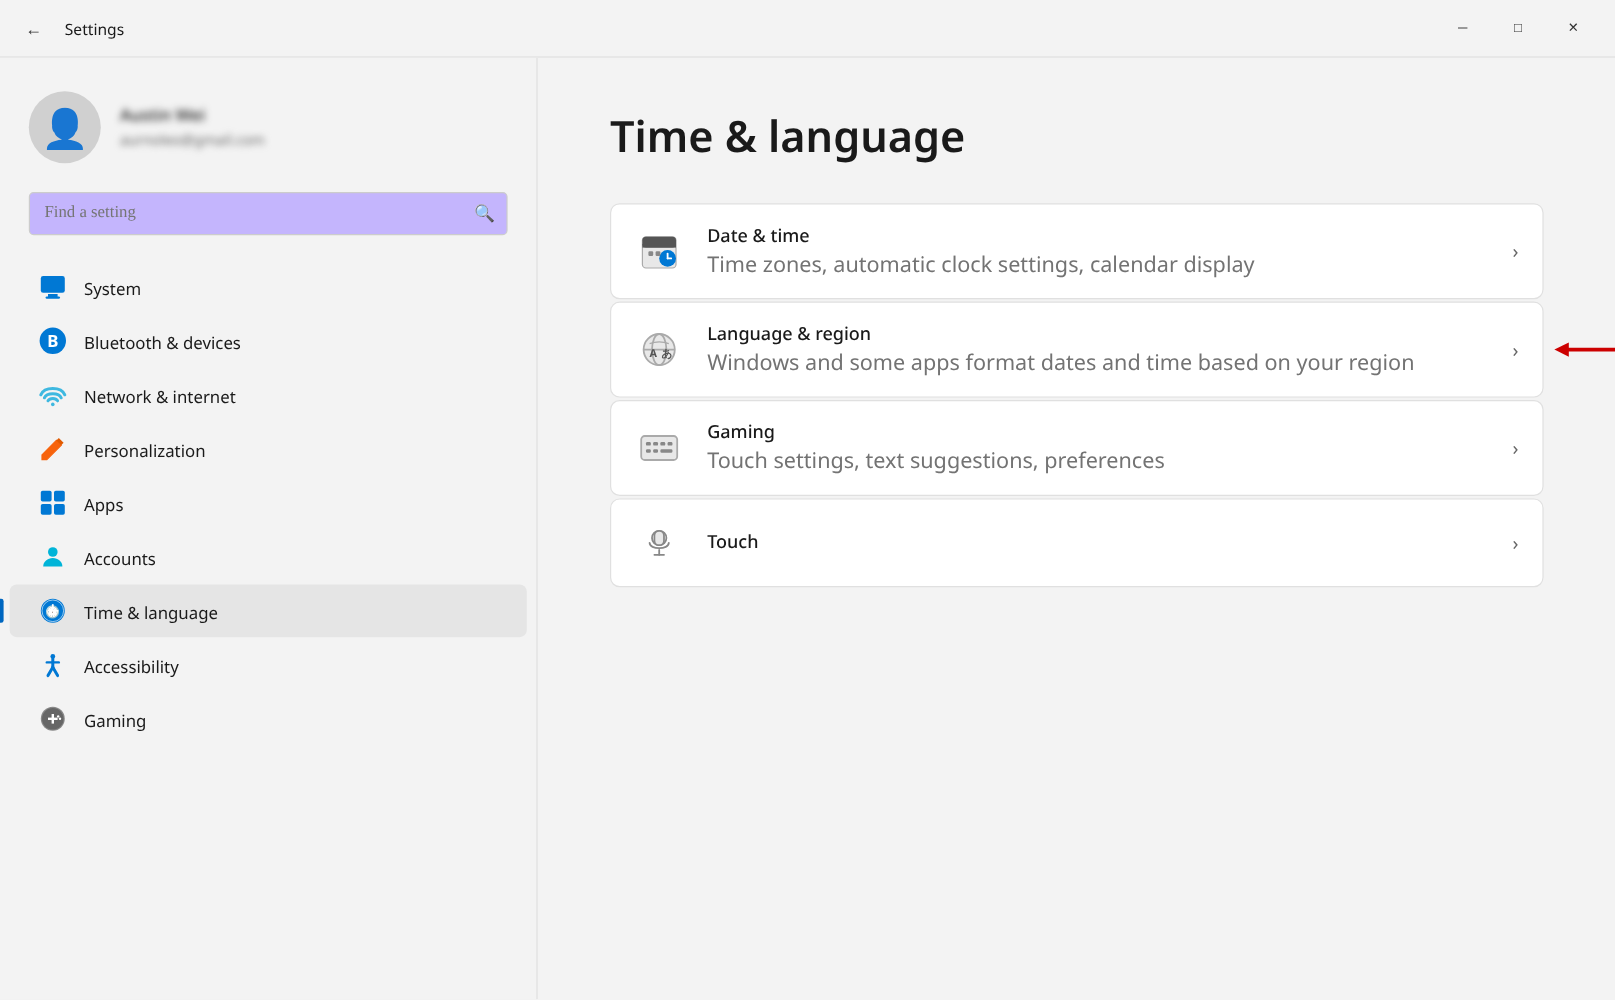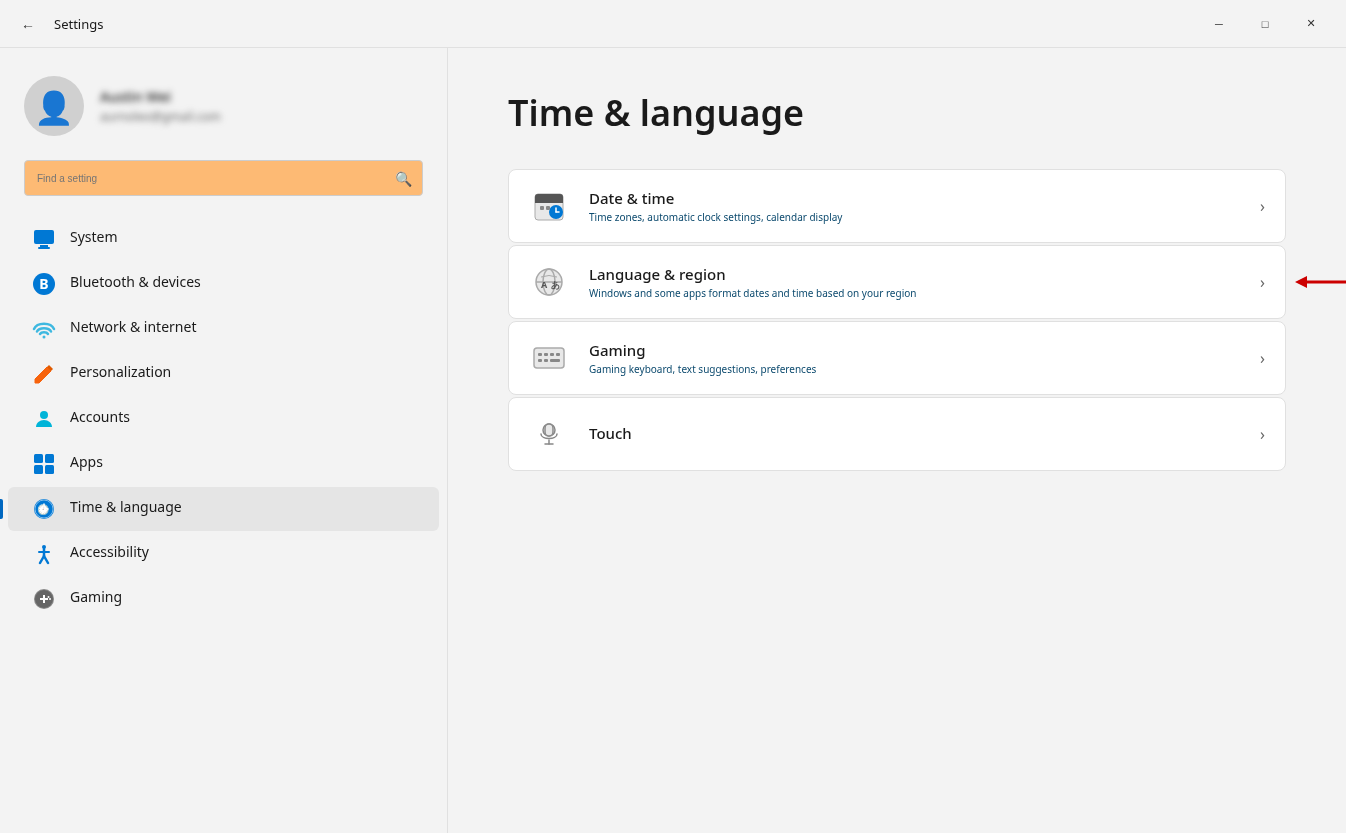--- a/index.html
+++ b/index.html
@@ -123,38 +123,39 @@
     .search-box {
       margin: 0 24px 20px 24px;
       position: relative;
     }
     .search-input {
       width: 100%;
       height: 36px;
       border: 1px solid #ccc;
       border-radius: 4px;
       padding: 0 36px 0 12px;
-      font-size: 10px;
-      background: #fdba74;
+      font-size: 14px;
+      background: #c4b5fd;
       outline: none;
       color: #666;
+      font-family: Liberation Serif, serif;
     }
     .search-icon-wrap {
       position: absolute;
       right: 10px;
       top: 50%;
       transform: translateY(-50%);
       color: #666;
       font-size: 14px;
       pointer-events: none;
     }
 
     .nav-item {
       display: flex;
-      align-items: flex-start;
+      align-items: flex-end;
       gap: 14px;
       padding: 10px 24px;
       cursor: pointer;
       border-radius: 6px;
       margin: 1px 8px;
       position: relative;
     }
     .nav-item.active {
       background: #e5e5e5;
     }
@@ -230,22 +231,22 @@
     .setting-card-text {
       flex: 1;
     }
     .setting-card-name {
       font-size: 15px;
       font-weight: 500;
       color: #1a1a1a;
       margin-bottom: 2px;
     }
     .setting-card-desc {
-      font-size: 10px;
-      color: #0c4a6e;
+      font-size: 18px;
+      color: #737373;
     }
 
     .setting-card-chevron {
       font-size: 16px;
       color: #666;
       margin-left: 12px;
     }
 
     
     .svg-icon {
@@ -336,37 +337,37 @@
             <path d="M3 17L15 5L19 9L7 21H3V17Z" fill="#f7630c" stroke="#f7630c" stroke-width="1"></path>
             <path d="M15 5L17 3L21 7L19 9" fill="#e05a00"></path>
           </svg>
         </div>
         <span class="nav-label">Personalization</span>
       </div>
 
       <div class="nav-item">
         <div class="nav-icon">
           <svg class="svg-icon" viewBox="0 0 24 24" fill="none">
-            <circle cx="12" cy="8" r="4" fill="#00b4d8"></circle>
-            <path d="M4 20c0-4 3.6-7 8-7s8 3 8 7" fill="#00b4d8"></path>
-          </svg>
-        </div>
-        <span class="nav-label">Accounts</span>
-      </div>
-
-      <div class="nav-item">
-        <div class="nav-icon">
-          <svg class="svg-icon" viewBox="0 0 24 24" fill="none">
             <rect x="2" y="2" width="9" height="9" rx="1.5" fill="#0078d4"></rect>
             <rect x="13" y="2" width="9" height="9" rx="1.5" fill="#0078d4"></rect>
             <rect x="2" y="13" width="9" height="9" rx="1.5" fill="#0078d4"></rect>
             <rect x="13" y="13" width="9" height="9" rx="1.5" fill="#0078d4"></rect>
           </svg>
         </div>
         <span class="nav-label">Apps</span>
+      </div>
+
+      <div class="nav-item">
+        <div class="nav-icon">
+          <svg class="svg-icon" viewBox="0 0 24 24" fill="none">
+            <circle cx="12" cy="8" r="4" fill="#00b4d8"></circle>
+            <path d="M4 20c0-4 3.6-7 8-7s8 3 8 7" fill="#00b4d8"></path>
+          </svg>
+        </div>
+        <span class="nav-label">Accounts</span>
       </div>
 
       <div class="nav-item active">
         <div class="nav-icon">
           <svg class="svg-icon" viewBox="0 0 24 24" fill="none">
             <circle cx="12" cy="12" r="10" fill="#0078d4"></circle>
             <text x="12" y="16" text-anchor="middle" fill="white" font-size="10">🕐</text>
             <circle cx="12" cy="12" r="9" stroke="white" stroke-width="0.5" fill="none"></circle>
             <line x1="12" y1="7" x2="12" y2="12" stroke="white" stroke-width="1.5" stroke-linecap="round"></line>
             <line x1="12" y1="12" x2="16" y2="12" stroke="white" stroke-width="1.5" stroke-linecap="round"></line>
@@ -463,21 +464,21 @@
             <rect x="13" y="13" width="4" height="3" rx="1" fill="#888"></rect>
             <rect x="19" y="13" width="4" height="3" rx="1" fill="#888"></rect>
             <rect x="25" y="13" width="4" height="3" rx="1" fill="#888"></rect>
             <rect x="7" y="19" width="4" height="3" rx="1" fill="#888"></rect>
             <rect x="13" y="19" width="4" height="3" rx="1" fill="#888"></rect>
             <rect x="19" y="19" width="10" height="3" rx="1" fill="#888"></rect>
           </svg>
         </div>
         <div class="setting-card-text">
           <div class="setting-card-name">Gaming</div>
-          <div class="setting-card-desc">Gaming keyboard, text suggestions, preferences</div>
+          <div class="setting-card-desc">Touch settings, text suggestions, preferences</div>
         </div>
         <span class="setting-card-chevron">›</span>
       </div>
 
       <div class="setting-card">
         <div class="setting-card-icon">
           <svg width="36" height="36" viewBox="0 0 36 36" fill="none">
             <circle cx="18" cy="14" r="6" fill="none" stroke="#888" stroke-width="1.5"></circle>
             <path d="M18 8 L18 20" stroke="#888" stroke-width="1.5"></path>
             <rect x="14" y="8" width="8" height="12" rx="4" fill="#e8e8e8" stroke="#888" stroke-width="1.5"></rect>

